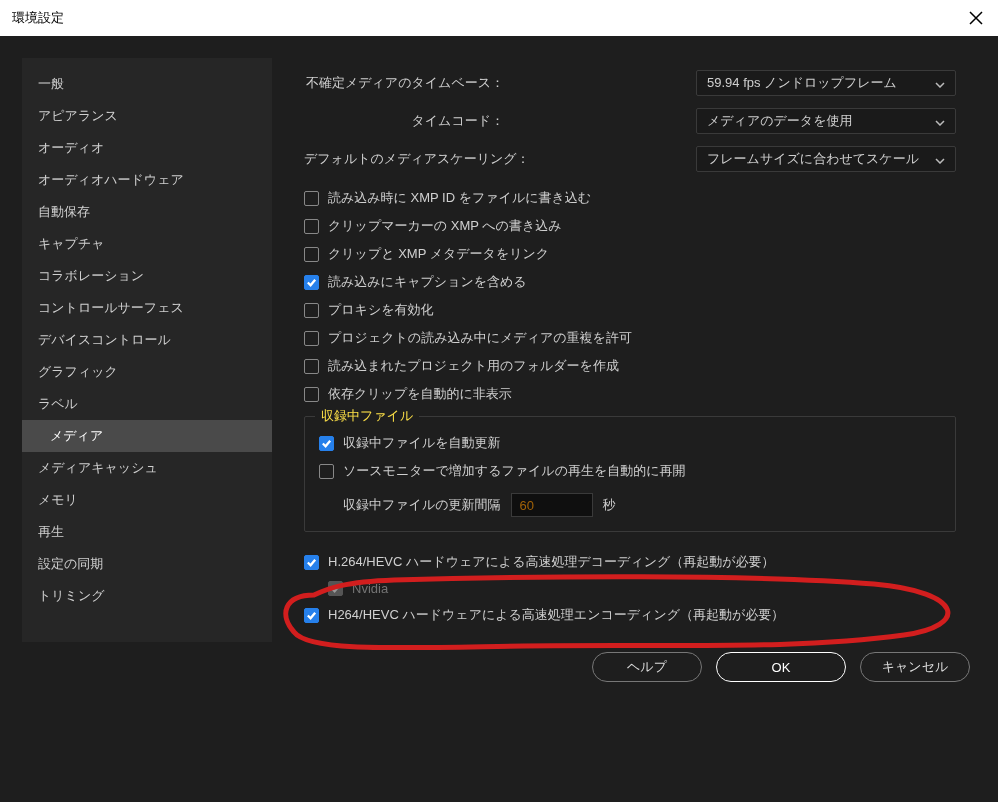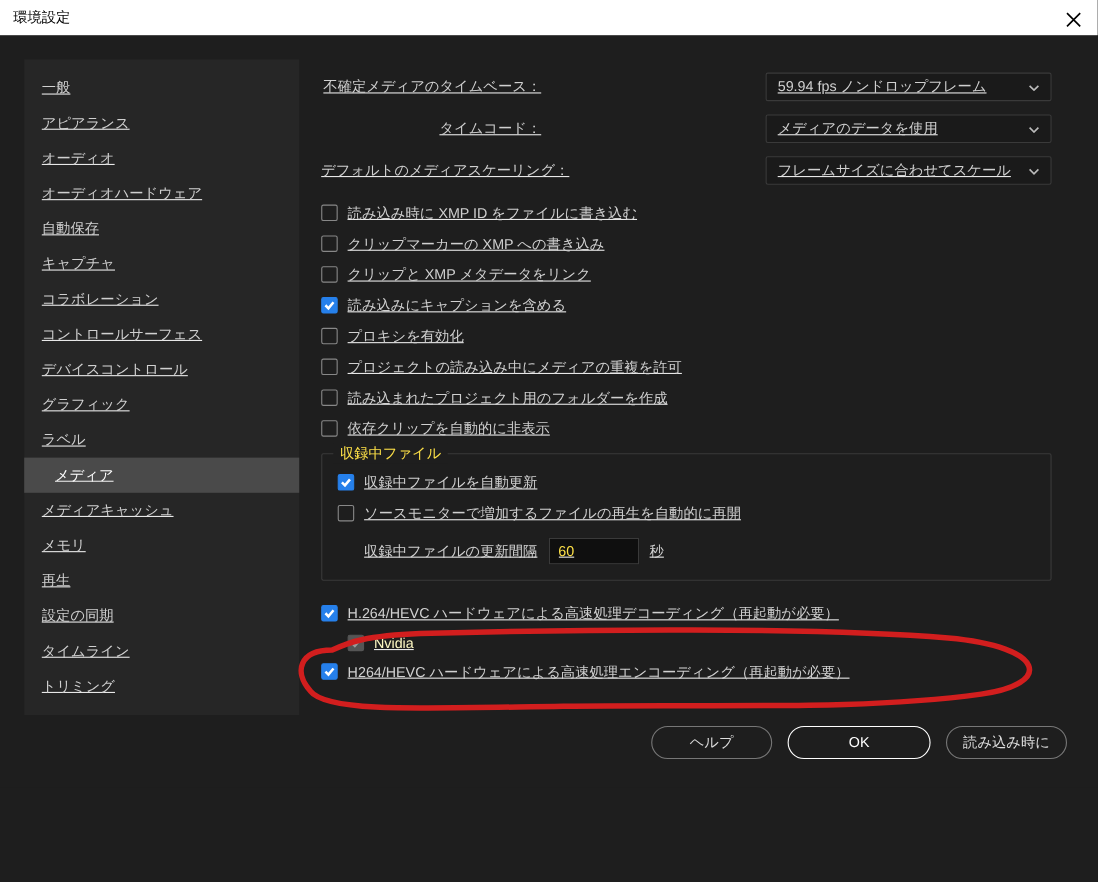--- a/index.html
+++ b/index.html
@@ -1,43 +1,43 @@
 <!DOCTYPE html>
 <html><head>
 <meta charset="utf-8">
 <style>
   * { box-sizing: border-box; margin: 0; padding: 0; font-family: "Hiragino Kaku Gothic ProN", "Yu Gothic", "Meiryo", sans-serif; }
   body { background: #1e1e1e; color: #e8e8e8; width: 998px; height: 802px; overflow: hidden; }
   .window { width: 998px; height: 716px; background: #1e1e1e; display: flex; flex-direction: column; }
   .titlebar { background: #fff; color: #000; height: 36px; display: flex; align-items: center; padding: 0 12px; font-size: 13px; position: relative; }
   .titlebar .close { position: absolute; right: 10px; top: 6px; width: 24px; height: 24px; display:flex; align-items:center; justify-content:center; cursor: pointer; }
   .titlebar .close svg { width: 14px; height: 14px; stroke: #000; stroke-width: 1.5; }
-  .client { flex: 1; display: flex; padding: 22px 22px 10px 22px; gap: 0; background: #1e1e1e; text-decoration: underline; }
+  .client { flex: 1; display: flex; padding: 22px 22px 10px 22px; gap: 12px; background: #1e1e1e; }
   .sidebar { width: 250px; background: #262626; padding: 10px 0; font-size: 13px; color: #d0d0d0; }
   .sidebar .item { padding: 7px 16px; cursor: pointer; }
   .sidebar .item.selected { background: #4a4a4a; color: #fff; padding-left: 28px; }
   .main { flex: 1; padding: 12px 20px 10px 20px; font-size: 13px; color: #d0d0d0; position: relative; }
   .row { display: flex; align-items: center; margin-bottom: 12px; justify-content: space-between; }
   .row .label { width: 200px; text-align: right; margin-right: 10px; white-space: nowrap; }
   .select { flex: 0 0 260px; background: #1a1a1a; border: 1px solid #3a3a3a; height: 26px; display: flex; align-items: center; padding: 0 10px; justify-content: space-between; cursor: pointer; border-radius: 2px; }
   .select .caret { width: 10px; }
   .checks { margin-top: 6px; margin-left: 0; }
   .checkrow { display: flex; align-items: center; padding: 5px 0 5px 0; text-align: right; }
   .checkbox { width: 15px; height: 15px; border: 1px solid #888; margin-right: 9px; display:flex; align-items:center; justify-content:center; flex-shrink:0; border-radius:2px; cursor: pointer; }
   .checkbox.checked { background: #2680eb; border-color: #2680eb; }
   .checkbox.checked svg { width:11px; height:11px; stroke:#fff; stroke-width:2.5; fill:none; }
   .checkbox.disabled { border-color:#555; }
   .checkbox.disabled.checked { background:#555; border-color:#555; }
   .checkbox.disabled.checked svg { stroke:#999; }
   .group { border: 1px solid #3a3a3a; border-radius: 2px; padding: 12px 14px 14px 14px; margin-top: 8px; position: relative; }
   .group .legend { position: absolute; top: -10px; left: 10px; background:#1e1e1e; padding:0 6px; font-size:13px; color:#fde047; }
   .indent { margin-left: 24px; }
-  .numinput { width: 82px; height: 24px; background:#0f0f0f; border:1px solid #3a3a3a; color:#fde047; padding:0 8px; margin:0 10px; font-size:13px; }
+  .numinput { width: 82px; height: 24px; background:#0f0f0f; border:1px solid #3a3a3a; color:#a16207; padding:0 8px; margin:0 10px; font-size:13px; }
   .refreshrow { display:flex; align-items:center; margin-top:8px; margin-left:24px; }
-  .dimmed { color:#fef9c3; }
+  .dimmed { color:#737373; }
   .footer { height: 64px; display:flex; justify-content:flex-end; padding:0 28px; gap:14px; }
   .btn { min-width:110px; height:30px; border:1px solid #777; border-radius:15px; background:transparent; color:#ddd; font-size:13px; display:flex; align-items:center; justify-content:center; cursor:pointer; }
   .btn.primary { border:1.5px solid #fff; color:#fff; min-width:130px; }
   .annotation { position:absolute; pointer-events:none; }
 </style>
 </head>
 <body>
 
 <div class="window">
 
@@ -62,21 +62,20 @@
       <div class="item"><span>コラボレーション</span></div>
       <div class="item"><span>コントロールサーフェス</span></div>
       <div class="item"><span>デバイスコントロール</span></div>
       <div class="item"><span>グラフィック</span></div>
       <div class="item"><span>ラベル</span></div>
       <div class="item selected"><span>メディア</span></div>
       <div class="item"><span>メディアキャッシュ</span></div>
       <div class="item"><span>メモリ</span></div>
       <div class="item"><span>再生</span></div>
       <div class="item"><span>設定の同期</span></div>
-      <div class="item"><span>タイムライン</span></div>
       <div class="item"><span>トリミング</span></div>
     </div>
 
     <div class="main">
 
       <div class="row">
         <div class="label">不確定メディアのタイムベース：</div>
         <div class="select">
           <span>59.94 fps ノンドロップフレーム</span>
           <span class="caret"><svg width="10" height="6" viewBox="0 0 10 6">
@@ -202,17 +201,17 @@
   </div>
 
   <div class="footer">
     <div class="btn">
         <span>ヘルプ</span>
       </div>
     <div class="btn primary">
         <span>OK</span>
       </div>
     <div class="btn">
-        <span>読み込み時に</span>
+        <span>キャンセル</span>
       </div>
   </div>
 
 </div>
 
 </body></html>

